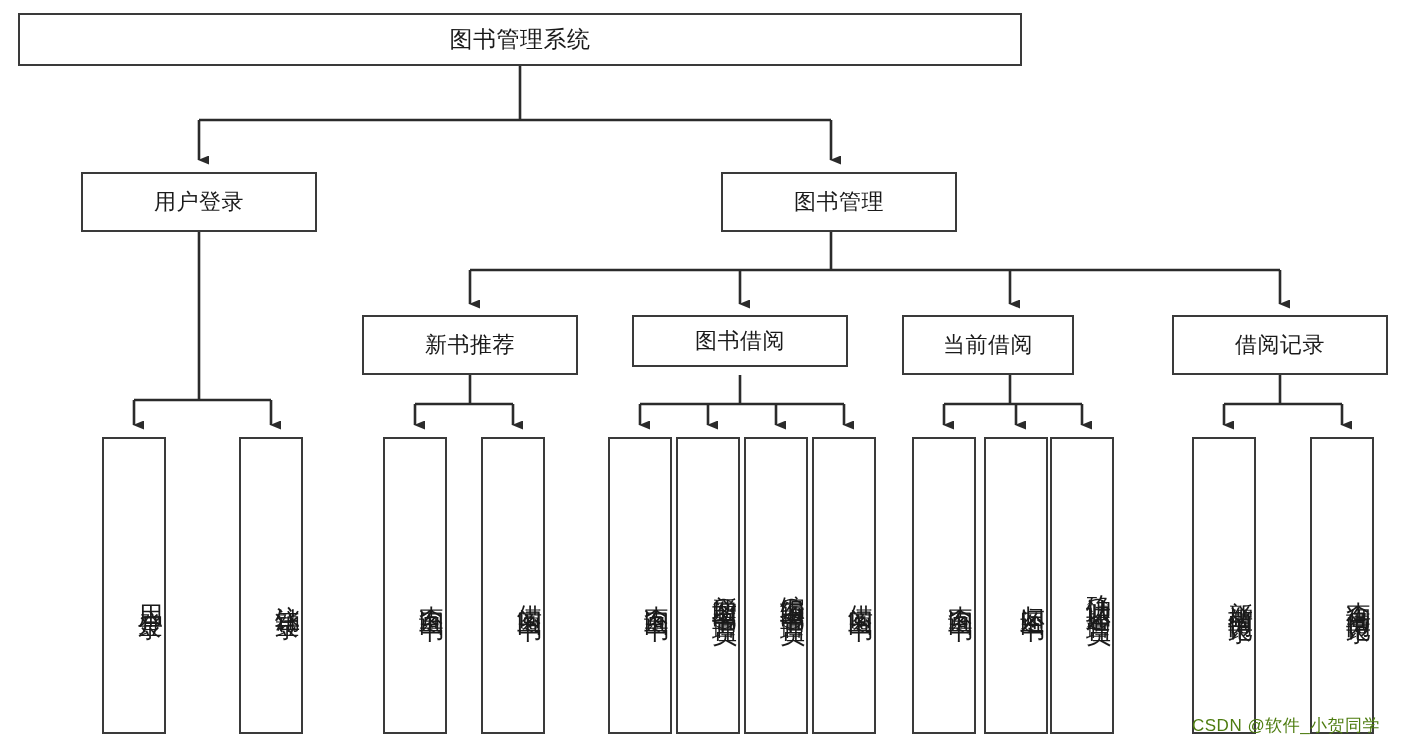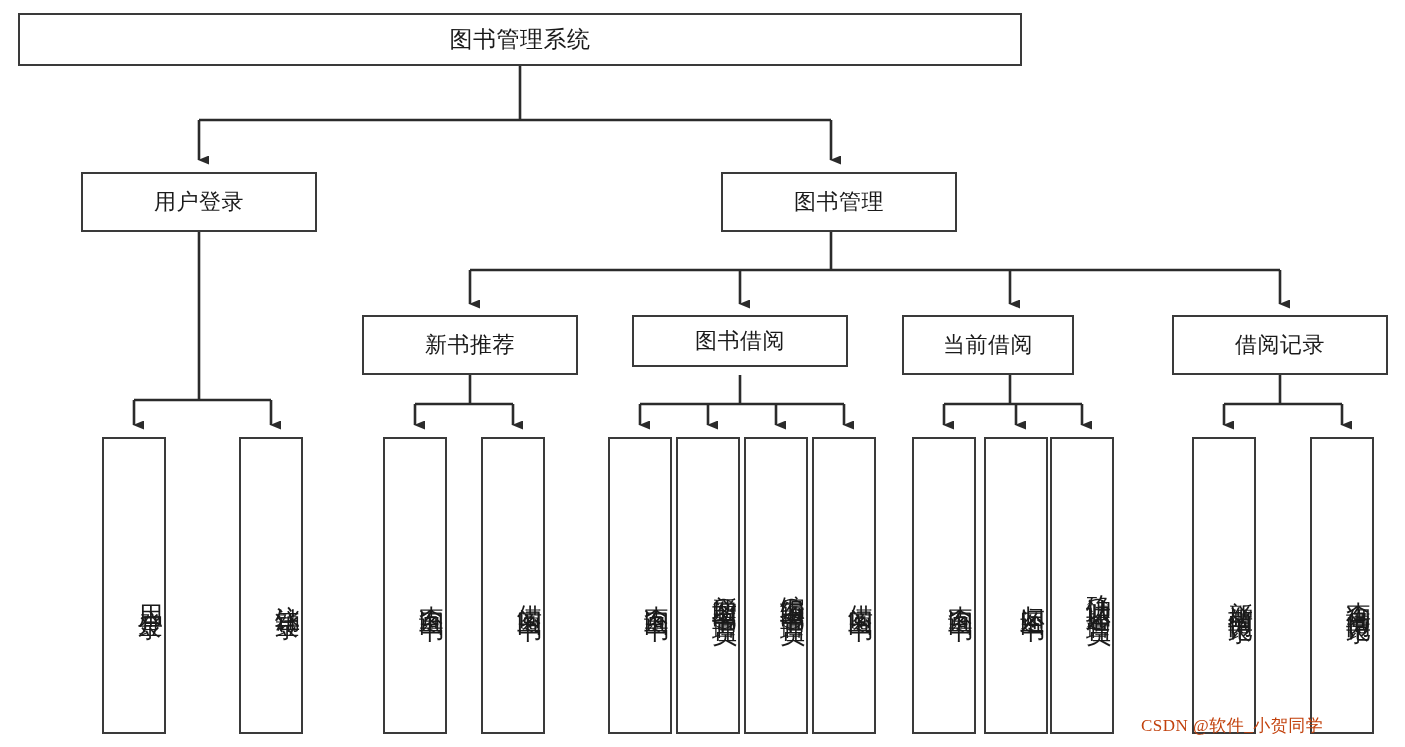--- a/index.html
+++ b/index.html
@@ -64,27 +64,27 @@
   }
   .node.v-node .v-label {
     writing-mode: vertical-rl;
     text-orientation: upright;
     display: block;
     white-space: nowrap;
   }
 
   #watermark {
     position: absolute;
-    left: 1141px;
+    left: 1192px;
     top: 714px;
     font-size: 17px;
-    color: #c2410c;
+    color: #4d7c0f;
     white-space: nowrap;
     letter-spacing: 0.5px;
-    font-family: Liberation Serif, serif;
+    font-family: Liberation Sans, sans-serif;
   }
 </style>
 </head>
 <body>
 
 <div id="diagram-canvas">
 
   <svg id="edge-layer" viewBox="0 0 1405 747" width="1405" height="747" xmlns="http://www.w3.org/2000/svg">
     <defs>
       <marker id="arrowhead" markerWidth="9" markerHeight="11" refX="4.5" refY="10" orient="auto" markerUnits="userSpaceOnUse">

